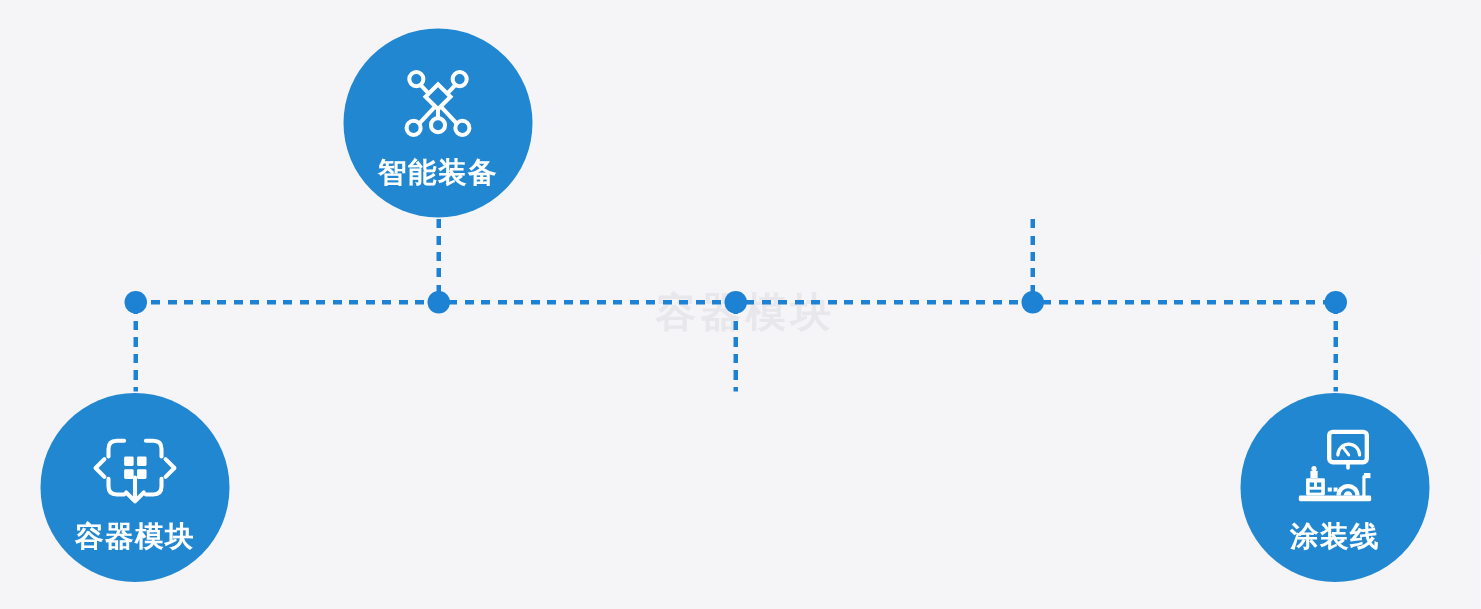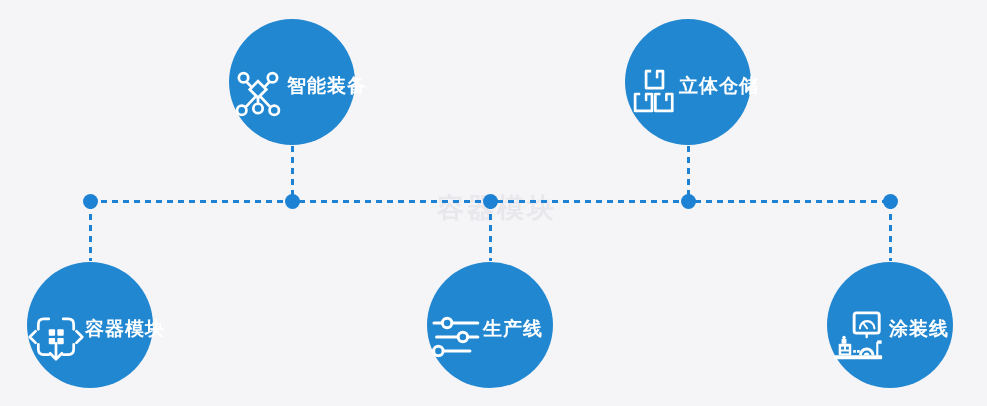--- a/index.html
+++ b/index.html
@@ -15,21 +15,21 @@
 
   
   .conn{position:absolute;z-index:2;}
   .h-dash{height:3px;background:repeating-linear-gradient(90deg,var(--line) 0 6px,transparent 6px 11px);}
   .v-dash{width:3px;background:repeating-linear-gradient(180deg,var(--line) 0 6px,transparent 6px 11px);}
   .dot{position:absolute;z-index:2;width:15px;height:15px;border-radius:50%;background:var(--line);}
 
   
   .node{position:absolute;z-index:3;width:126px;height:126px;}
   .bubble{width:126px;height:126px;border-radius:50%;background:var(--accent);
-    display:flex;flex-direction:row;align-items:center;}
+    display:flex;flex-direction:column;align-items:center;}
   .icon{margin-top:24px;height:52px;display:flex;align-items:center;justify-content:center;}
   .icon svg{display:block;}
   .label{margin-top:7px;color:var(--label);font-size:19px;font-weight:bold;letter-spacing:1px;white-space:nowrap;}
 
   
   .s{stroke:#fff;fill:none;stroke-linecap:round;stroke-linejoin:round;}
   .f{fill:#fff;stroke:none;}
   .a{fill:var(--accent);stroke:none;}
   .sa{stroke:#fff;fill:var(--accent);}
   .oa{stroke:var(--accent);fill:none;stroke-linecap:round;}
@@ -66,41 +66,20 @@
           <circle class="sa" stroke-width="3" cx="48" cy="13" r="5.2"></circle>
           <circle class="sa" stroke-width="3" cx="14" cy="49" r="5.2"></circle>
           <circle class="sa" stroke-width="3" cx="50" cy="49" r="5.2"></circle>
           <circle class="sa" stroke-width="3" cx="32" cy="47" r="5.2"></circle>
         </svg>
       </span>
       <span class="label">智能装备</span>
     </div>
   </div>
 
-  <div class="node" style="left:625px;top:19px;">
-    <div class="bubble">
-      <span class="icon">
-        <svg width="54" height="54" viewBox="0 0 64 64">
-
-          <rect class="s" stroke-width="3.2" x="25" y="5" width="20" height="20"></rect>
-          <rect class="a" x="31" y="2.5" width="6" height="5.5"></rect>
-          <line class="s" stroke-width="3" x1="38" y1="5.5" x2="38" y2="12"></line>
-
-          <rect class="s" stroke-width="3.2" x="12" y="32" width="20" height="20"></rect>
-          <rect class="a" x="18" y="29.5" width="6" height="5.5"></rect>
-          <line class="s" stroke-width="3" x1="25" y1="32.5" x2="25" y2="39"></line>
-
-          <rect class="s" stroke-width="3.2" x="36" y="32" width="20" height="20"></rect>
-          <rect class="a" x="42" y="29.5" width="6" height="5.5"></rect>
-          <line class="s" stroke-width="3" x1="49" y1="32.5" x2="49" y2="39"></line>
-        </svg>
-      </span>
-      <span class="label">立体仓储</span>
-    </div>
-  </div>
 
   <div class="node" style="left:27px;top:262px;">
     <div class="bubble">
       <span class="icon">
         <svg width="58" height="58" viewBox="0 0 64 64">
           <path class="s" stroke-width="3" d="M24 12 H18.5 Q12.5 12 12.5 18 V23.5"></path>
           <path class="s" stroke-width="3" d="M40 12 H45.5 Q51.5 12 51.5 18 V23.5"></path>
           <path class="s" stroke-width="3" d="M12.5 40 V45.5 Q12.5 51.5 18.5 51.5 H24"></path>
           <path class="s" stroke-width="3" d="M51.5 40 V45.5 Q51.5 51.5 45.5 51.5 H40"></path>
           <path class="s" stroke-width="3" d="M9.5 25.5 L3 32 L9.5 38.5"></path>
@@ -110,35 +89,20 @@
           <rect class="f" x="24" y="23.5" width="7" height="7" rx="1"></rect>
           <rect class="f" x="33.5" y="23.5" width="7" height="7" rx="1"></rect>
           <rect class="f" x="24" y="33" width="7" height="7" rx="1"></rect>
           <rect class="f" x="33.5" y="33" width="7" height="7" rx="1"></rect>
         </svg>
       </span>
       <span class="label">容器模块</span>
     </div>
   </div>
 
-  <div class="node" style="left:427px;top:262px;">
-    <div class="bubble">
-      <span class="icon">
-        <svg width="56" height="44" viewBox="0 0 64 48">
-          <line class="s" stroke-width="3.6" x1="8" y1="8" x2="58" y2="8"></line>
-          <circle class="sa" stroke-width="3.4" cx="23" cy="8" r="5.4"></circle>
-          <line class="s" stroke-width="3.6" x1="11" y1="24" x2="58" y2="24"></line>
-          <circle class="sa" stroke-width="3.4" cx="41" cy="24" r="5.4"></circle>
-          <line class="s" stroke-width="3.6" x1="6" y1="40" x2="49" y2="40"></line>
-          <circle class="sa" stroke-width="3.4" cx="13" cy="40" r="5.4"></circle>
-        </svg>
-      </span>
-      <span class="label">生产线</span>
-    </div>
-  </div>
 
   <div class="node" style="left:827px;top:262px;text-align:right;">
     <div class="bubble">
       <span class="icon">
         <svg width="62" height="54" viewBox="0 0 64 56">
 
           <rect class="s" stroke-width="3" x="28" y="3" width="26" height="21" rx="2.5"></rect>
           <path class="s" stroke-width="2.2" d="M34 19 A7.5 7.5 0 0 1 49 19"></path>
           <line class="s" stroke-width="2" x1="41.5" y1="19" x2="37" y2="13"></line>
           <line class="s" stroke-width="2.5" x1="41" y1="24" x2="41" y2="28"></line>

